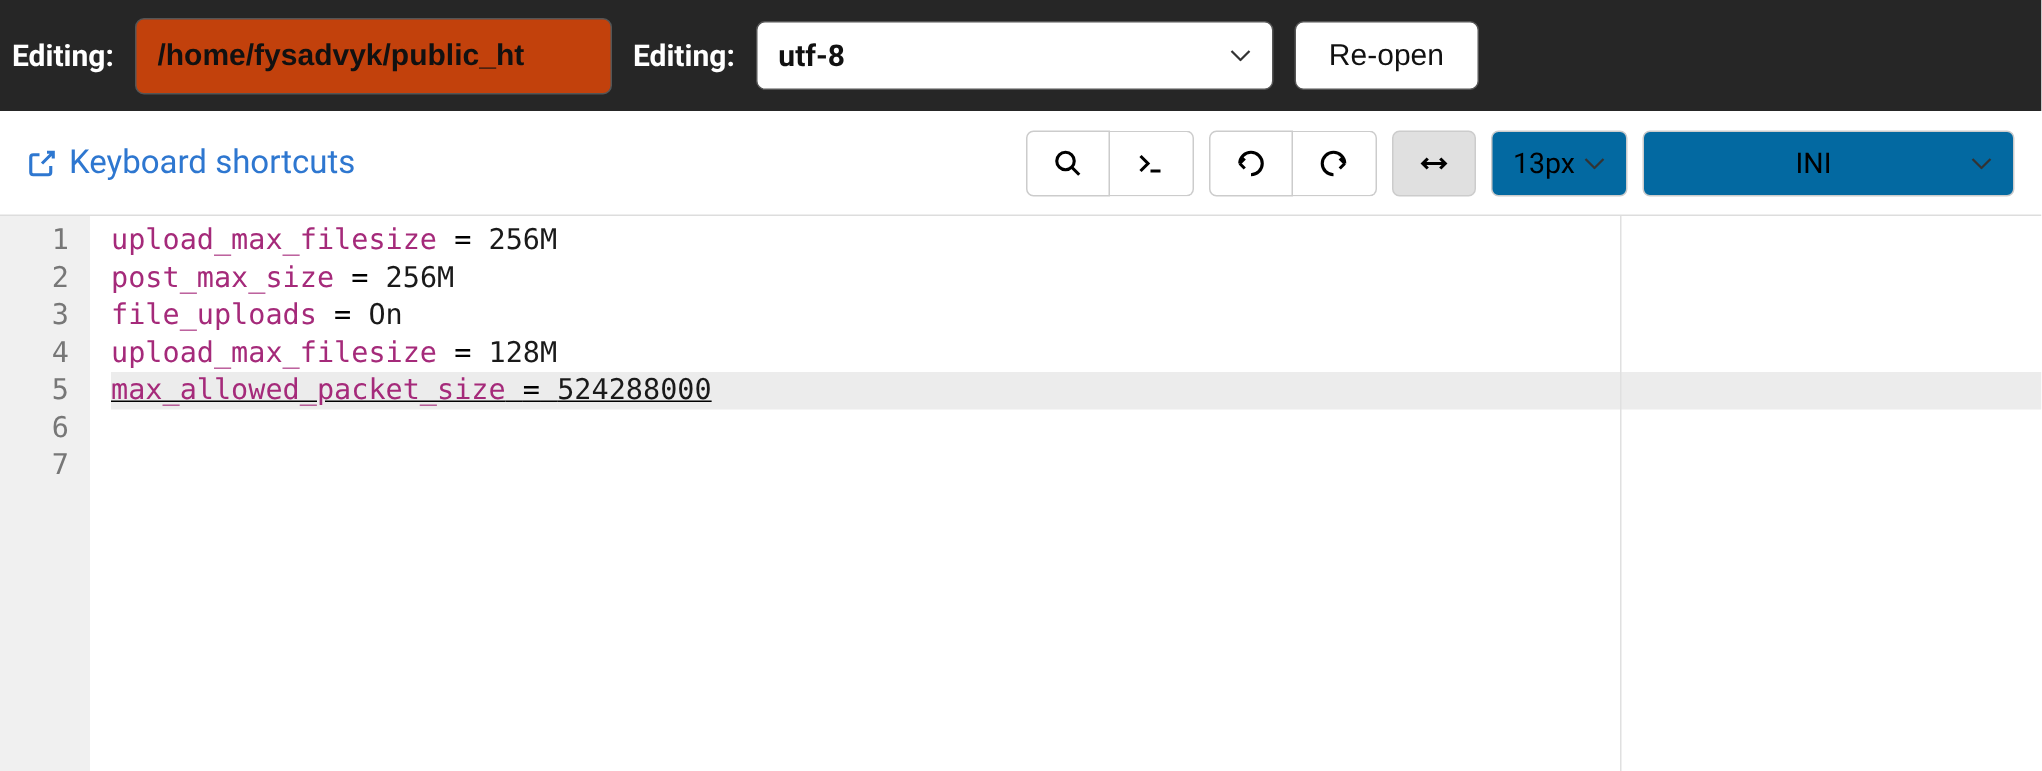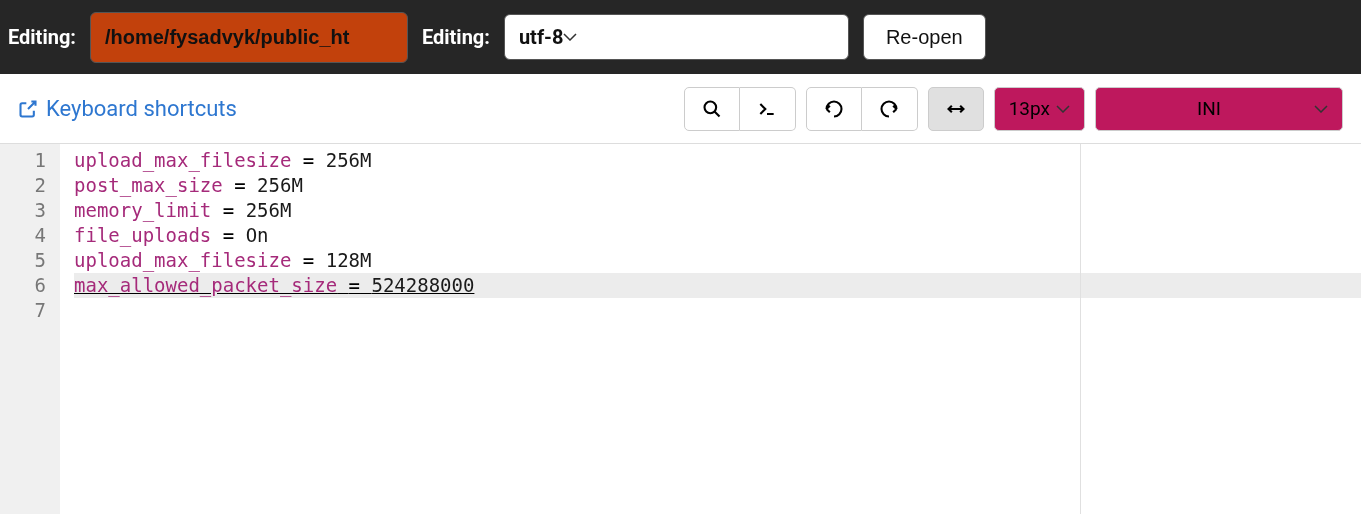--- a/index.html
+++ b/index.html
@@ -39,20 +39,21 @@
   border: 1px solid #555;
   border-radius: 6px;
   height: 46px;
   width: 345px;
   font-size: 20px;
   font-weight: 700;
   padding: 16px 14px;
   color: #111;
   display: flex;
   align-items: center;
+  justify-content: space-between;
   cursor: pointer;
 }
 .tb-button {
   background: #fff;
   border: 1px solid #555;
   border-radius: 6px;
   height: 46px;
   padding: 0 22px;
   font-size: 20px;
   color: #111;
@@ -102,21 +103,21 @@
   cursor: pointer;
   border-radius: 5px;
   font-size: 18px;
 }
 .btn-group .tbtn { border-radius: 0; }
 .btn-group .tbtn:first-child { border-radius: 5px 0 0 5px; }
 .btn-group .tbtn:last-child { border-radius: 0 5px 5px 0; border-left: none; }
 .tbtn.active { background: #e0e0e0; }
 .tbtn svg { width: 20px; height: 20px; }
 .font-select, .lang-select {
-  background: #be185d;
+  background: #0369a1;
   border: 1px solid #ccc;
   height: 44px;
   display: flex;
   align-items: center;
   justify-content: center;
   cursor: pointer;
   border-radius: 5px;
   padding: 0 14px;
   font-size: 19px;
   gap: 6px;
@@ -249,18 +250,17 @@
       <div class="gutter-line">3</div>
       <div class="gutter-line">4</div>
       <div class="gutter-line">5</div>
       <div class="gutter-line">6</div>
       <div class="gutter-line">7</div>
     </div>
   <div class="code-area" id="code-area">
     <div class="ruler"></div>
   <div class="code-line"><span class="key">upload_max_filesize</span> <span class="op">=</span> <span class="val">256M</span></div>
       <div class="code-line"><span class="key">post_max_size</span> <span class="op">=</span> <span class="val">256M</span></div>
-      <div class="code-line"><span class="key">memory_limit</span> <span class="op">=</span> <span class="val">256M</span></div>
       <div class="code-line"><span class="key">file_uploads</span> <span class="op">=</span> <span class="val">On</span></div>
       <div class="code-line"><span class="key">upload_max_filesize</span> <span class="op">=</span> <span class="val">128M</span></div>
       <div class="code-line active-line"><span class="key">max_allowed_packet_size</span> <span class="op">=</span> <span class="val">524288000</span></div>
     </div>
 </div>
 
 </body></html>

